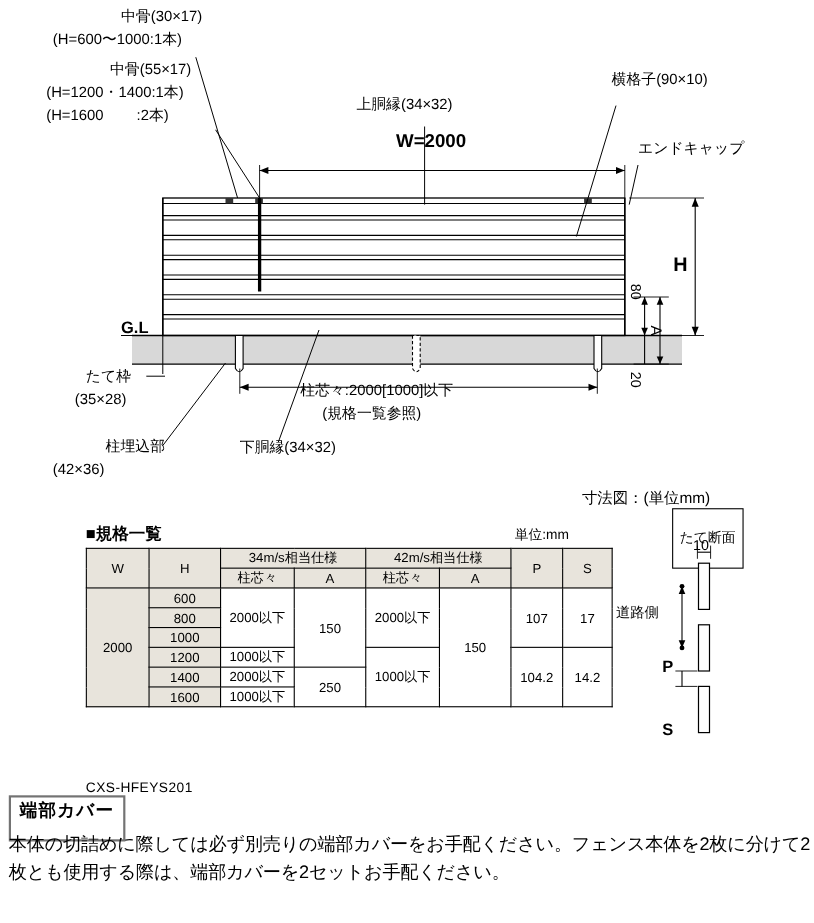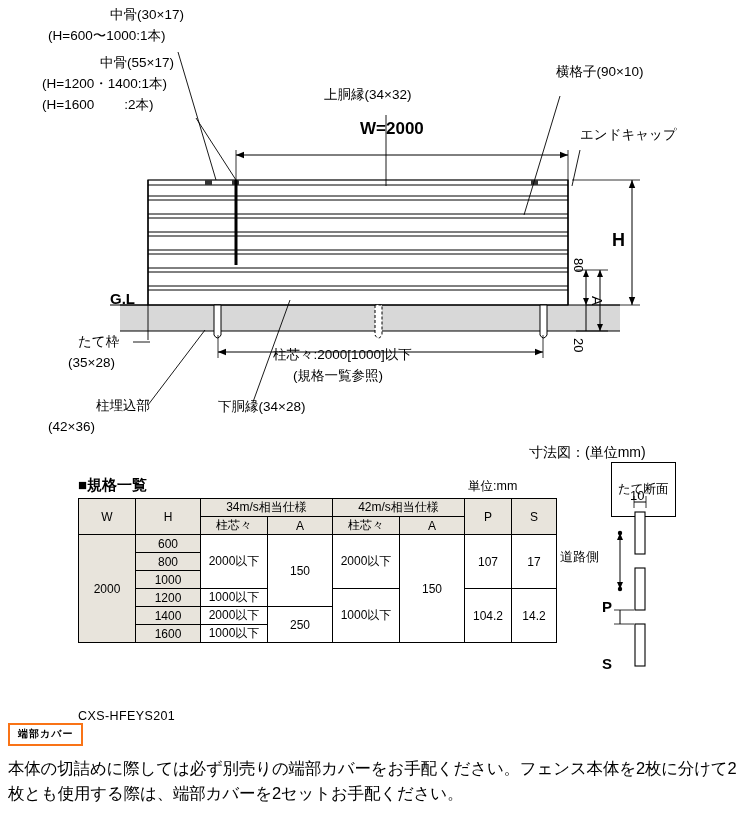--- a/index.html
+++ b/index.html
@@ -28,22 +28,22 @@
     height:17px;
   }
   table.spec th{background:#e8e4dc;}
   .hdr-shade{background:#e8e4dc;}
   .sec-title{font-size:15px;font-weight:bold;}
   .unit{font-size:12.5px;}
   .code{font-size:12.5px;letter-spacing:.4px;}
   
   .note-box{
     position:absolute;left:8px;top:723px;
-    border:2px solid #f97316;padding:2px 8px 3px 8px;
-    font-size:10px;font-weight:bold;letter-spacing:1px;
+    border:2px solid #737373;padding:2px 8px 15px 8px;
+    font-size:16px;font-weight:bold;letter-spacing:1px;
   }
   .note-text{
     position:absolute;left:8px;top:756px;width:730px;
     font-size:16.5px;line-height:25px;letter-spacing:-0.2px;
   }
   .side-box{
     position:absolute;left:611px;top:462px;
     border:1px solid #000;padding:18px 6px;font-size:12.5px;
   }
 </style>
@@ -143,21 +143,21 @@
 <div class="abs lbl" style="left:324px;top:86px;">上胴縁(34×32)</div>
 <div class="abs lbl" style="left:556px;top:63px;text-align:center;">横格子(90×10)</div>
 <div class="abs lbl" style="left:580px;top:126px;">エンドキャップ</div>
 
 <div class="abs lbl" style="left:78px;top:333px;">たて枠</div>
 <div class="abs lbl" style="left:68px;top:354px;">(35×28)</div>
 
 <div class="abs lbl" style="left:56px;top:397px;margin-left:40px;">柱埋込部</div>
 <div class="abs lbl" style="left:48px;top:418px;">(42×36)</div>
 
-<div class="abs lbl" style="left:218px;top:398px;">下胴縁(34×28)</div>
+<div class="abs lbl" style="left:218px;top:398px;">下胴縁(34×32)</div>
 
 <div class="abs lbl" style="left:273px;top:346px;">柱芯々:2000[1000]以下</div>
 <div class="abs lbl" style="left:293px;top:367px;">(規格一覧参照)</div>
 
 <div class="abs lbl lbl-b" style="left:360px;top:120px;font-size:17px;">W=2000</div>
 <div class="abs lbl lbl-b" style="left:612px;top:232px;font-size:18px;">H</div>
 <div class="abs lbl" style="left:588px;top:296px;font-size:14px;writing-mode:vertical-rl;">A</div>
 <div class="abs lbl" style="left:570px;top:258px;font-size:13px;writing-mode:vertical-rl;">80</div>
 <div class="abs lbl" style="left:570px;top:338px;font-size:13px;writing-mode:vertical-rl;">20</div>
 <div class="abs lbl lbl-b" style="left:110px;top:290px;font-size:15px;">G.L</div>

